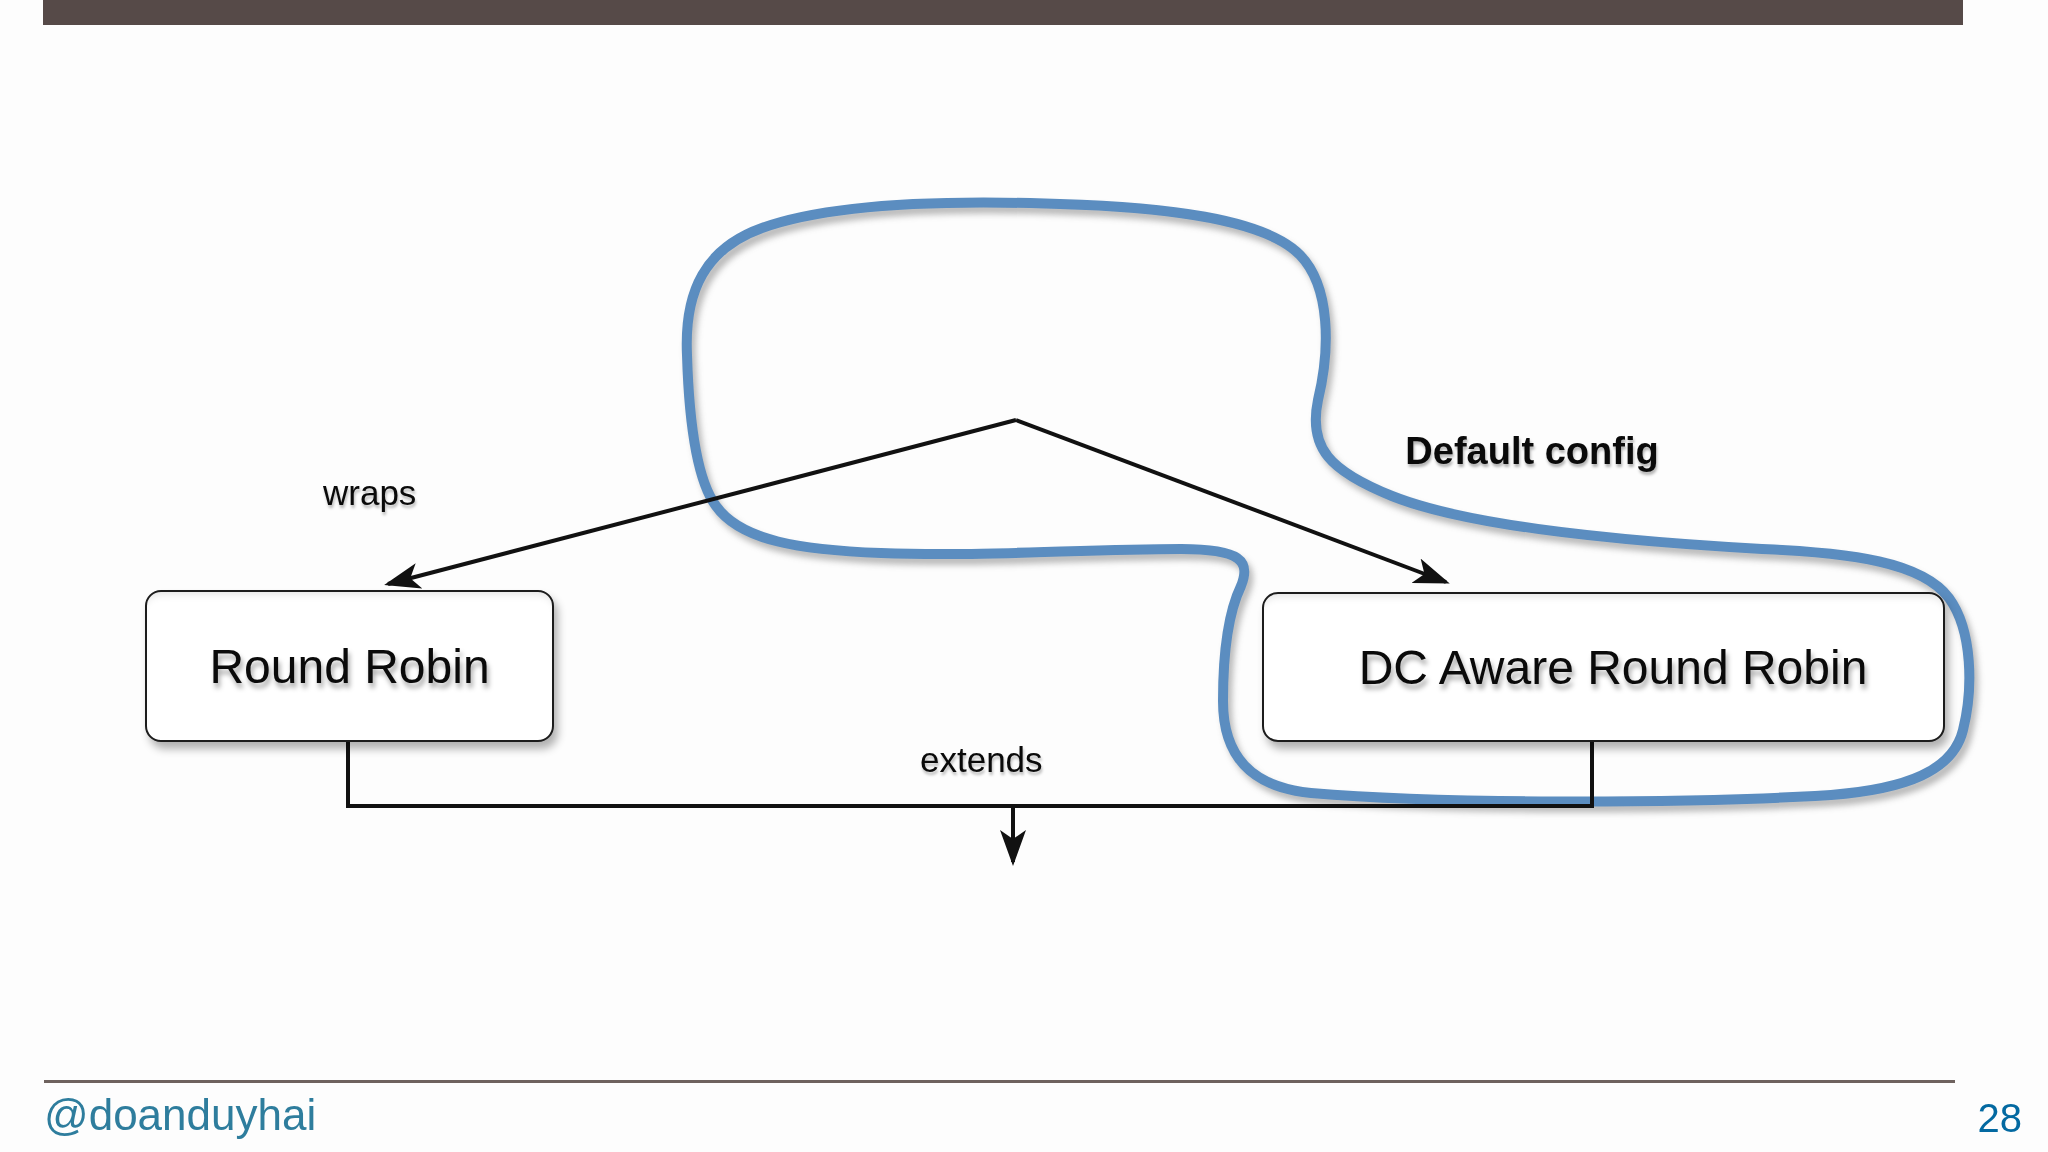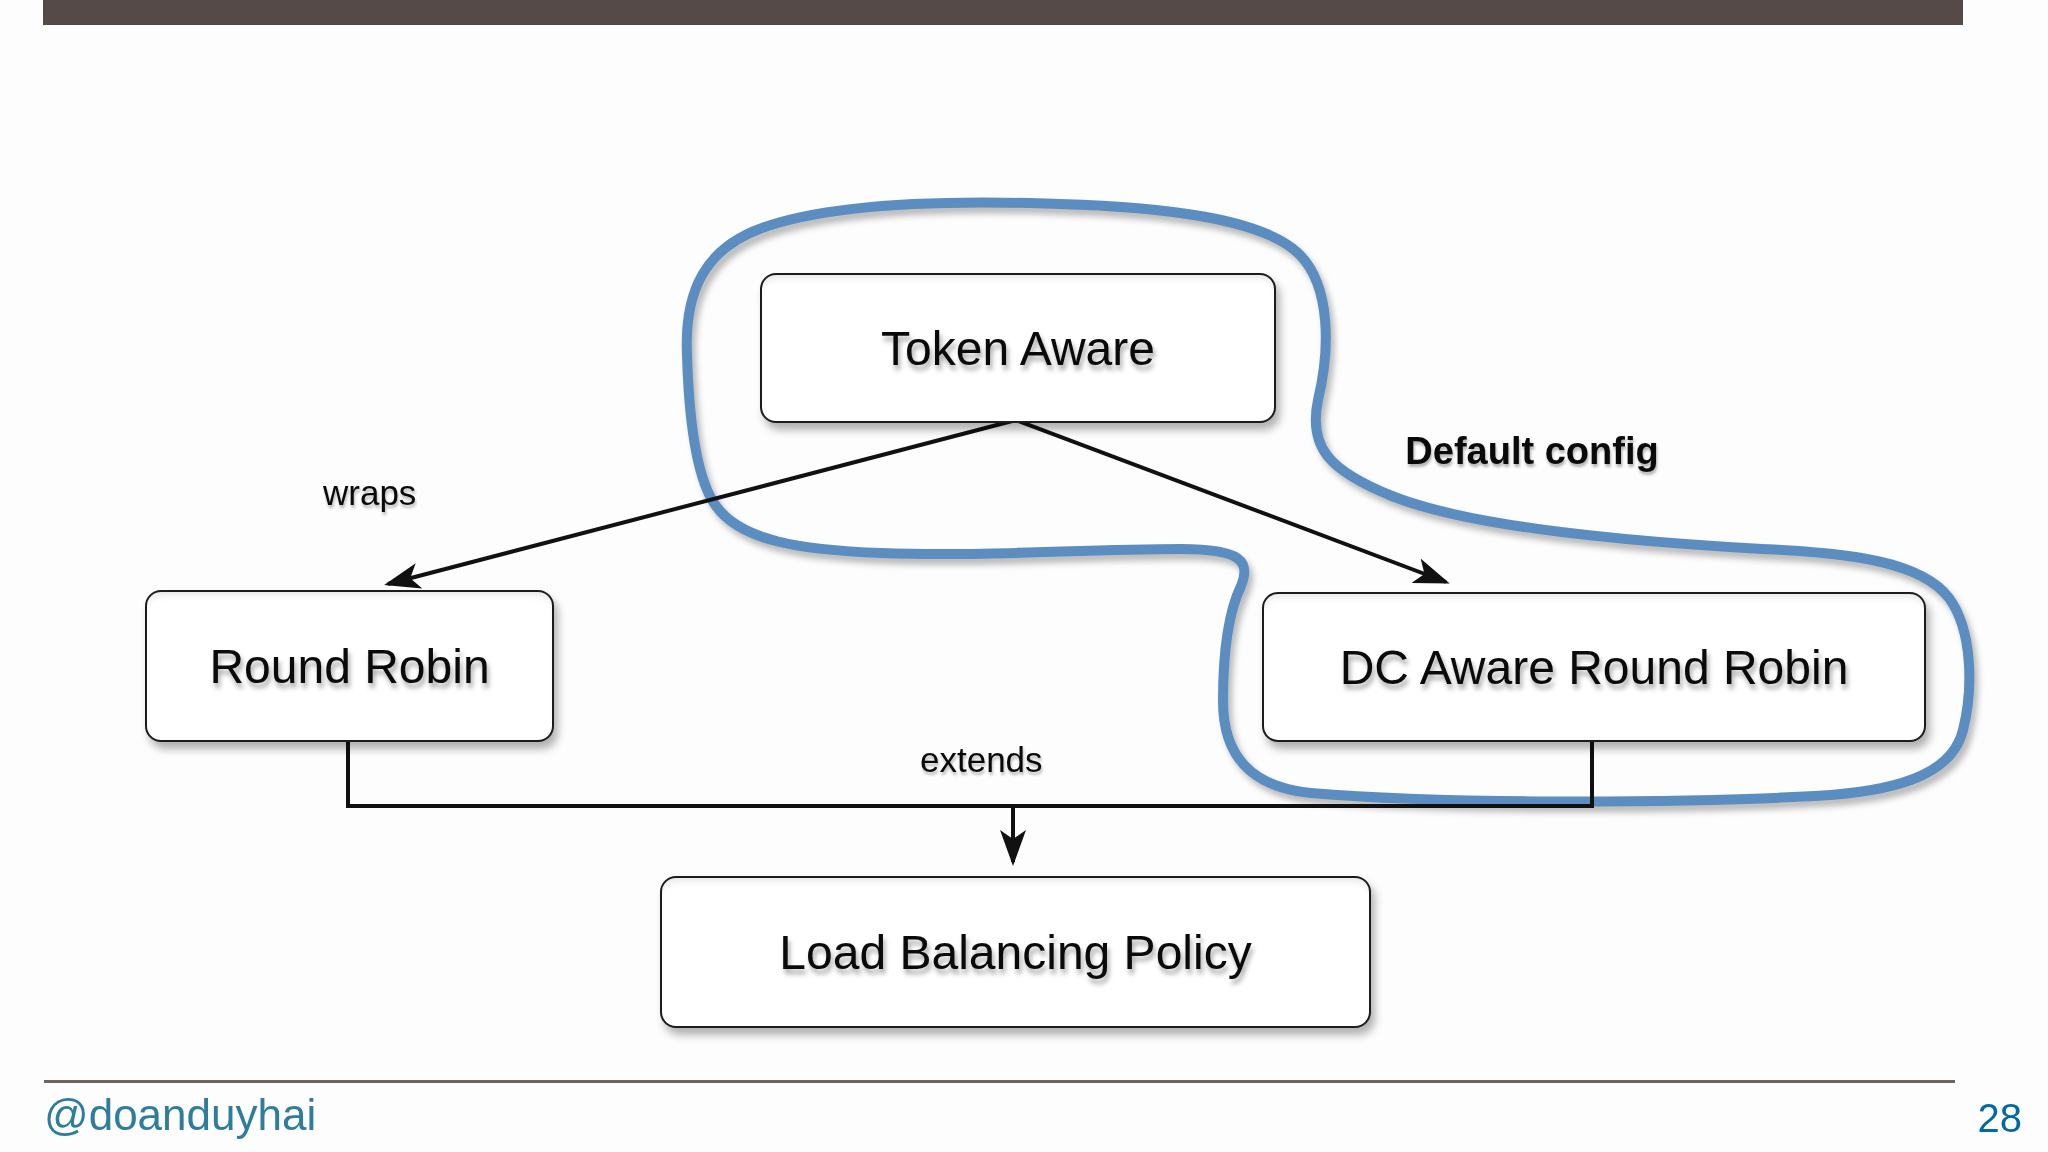--- a/index.html
+++ b/index.html
@@ -47,21 +47,21 @@
     border:2px solid #1c1c1c;border-radius:16px;
     box-shadow:4px 7px 9px rgba(0,0,0,0.30), inset 0 8px 8px -6px rgba(0,0,0,0.12);
     display:flex;align-items:center;justify-content:center;
   }
   .node span{
     font-size:48px;color:#0a0a0a;white-space:nowrap;
     text-shadow:2px 5px 5px rgba(0,0,0,0.35);
   }
   .node-token{left:760px;top:273px;width:512px;height:146px;}
   .node-rr{left:145px;top:590px;width:405px;height:148px;}
-  .node-dc{left:1262px;top:592px;width:660px;height:146px;}
+  .node-dc{left:1262px;top:592px;width:660px;height:146px;padding-left:19px;}
   .node-lbp{left:660px;top:876px;width:707px;height:148px;}
   
   .edge-label{
     position:absolute;z-index:3;width:220px;
     font-size:35px;color:#0a0a0a;
     text-shadow:1px 3px 3px rgba(0,0,0,0.28);
   }
   .lbl-wraps{left:323px;top:473px;}
   .lbl-extends{left:920px;top:740px;}
   .lbl-default{
@@ -110,31 +110,25 @@
 
     <line class="edge" x1="1016" y1="420" x2="388" y2="584" marker-end="url(#arrow)"></line>
 
     <line class="edge" x1="1016" y1="420" x2="1446" y2="582" marker-end="url(#arrow)"></line>
 
     <path class="edge" d="M 348,738 L 348,806 L 1592,806 L 1592,737"></path>
 
     <line class="edge" x1="1013" y1="806" x2="1013" y2="862" marker-end="url(#arrow)"></line>
   </svg>
 
-  <div class="node node-token">
-    <span>Token Aware</span>
-  </div>
   <div class="node node-rr">
     <span>Round Robin</span>
   </div>
   <div class="node node-dc">
     <span>DC Aware Round Robin</span>
-  </div>
-  <div class="node node-lbp">
-    <span>Load Balancing Policy</span>
   </div>
 
   <div class="edge-label lbl-wraps">wraps</div>
   <div class="edge-label lbl-extends">extends</div>
   <div class="lbl-default">Default config</div>
 
   <div class="footer-line"></div>
   <div class="footer-handle">@doanduyhai</div>
   <div class="footer-page">28</div>
 

